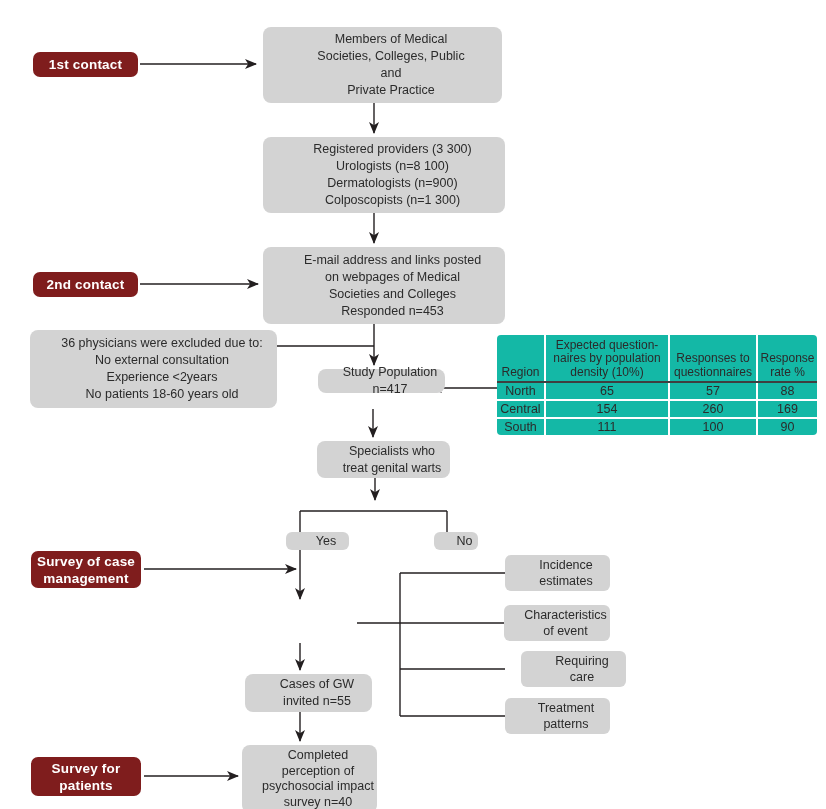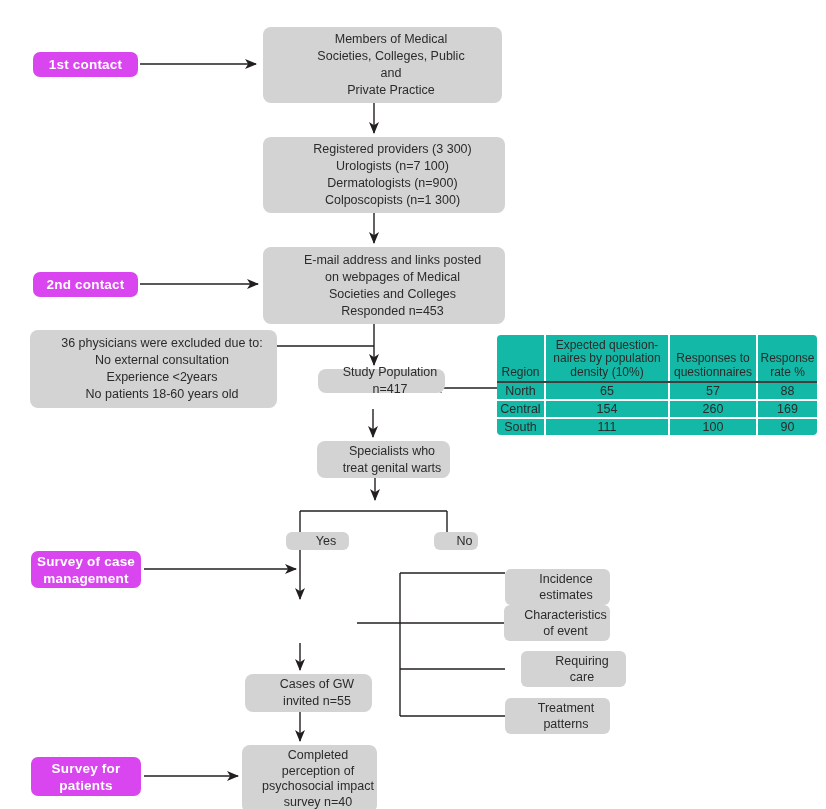--- a/index.html
+++ b/index.html
@@ -12,21 +12,21 @@
   #wires{position:absolute;left:0;top:0;width:826px;height:809px;}
   .fbox{
     position:absolute;background:#d3d3d3;border-radius:8px;
     display:flex;align-items:center;justify-content:center;
     text-align:center;white-space:pre-line;
     font-size:12.5px;line-height:17px;color:#2b2b2b;padding-left:17px;
   }
   .fbox.small{font-size:12.5px;border-radius:6px;line-height:16px;}
   .fbox.tight{line-height:15.5px;}
   .dlabel{
-    position:absolute;background:#d946ef;border-radius:7px;
+    position:absolute;background:#7f1d1d;border-radius:7px;
     display:flex;align-items:center;justify-content:center;
     text-align:center;white-space:pre-line;
     color:#ffffff;font-weight:bold;font-size:13.5px;line-height:17px;
     letter-spacing:0.2px;
   }
   .table{
     position:absolute;left:497px;top:335px;width:320px;height:100px;
     display:grid;grid-template-columns:47px 122px 86px 59px;
     grid-template-rows:46px 16px 16px 16px;gap:2px;
   }
@@ -84,21 +84,21 @@
   <div class="dlabel" style="left:31px;top:551px;width:110px;height:37px;">Survey of case
 management</div>
   <div class="dlabel" style="left:31px;top:757px;width:110px;height:39px;">Survey for
 patients</div>
 
   <div class="fbox" style="left:263px;top:27px;width:222px;height:76px;">Members of Medical
 Societies, Colleges, Public
 and
 Private Practice</div>
   <div class="fbox" style="left:263px;top:137px;width:225px;height:76px;">Registered providers (3 300)
-Urologists (n=7 100)
+Urologists (n=8 100)
 Dermatologists (n=900)
 Colposcopists (n=1 300)</div>
   <div class="fbox" style="left:263px;top:247px;width:225px;height:77px;">E-mail address and links posted
 on webpages of Medical
 Societies and Colleges
 Responded n=453</div>
   <div class="fbox" style="left:30px;top:330px;width:230px;height:78px;">36 physicians were excluded due to:
 No external consultation
 Experience &lt;2years
 No patients 18-60 years old</div>
@@ -108,21 +108,21 @@
 treat genital warts</div>
   <div class="fbox small" style="left:286px;top:532px;width:46px;height:18px;">Yes</div>
   <div class="fbox small" style="left:434px;top:532px;width:27px;height:18px;">No</div>
   <div class="fbox" style="left:245px;top:674px;width:110px;height:38px;">Cases of GW
 invited n=55</div>
   <div class="fbox tight" style="left:242px;top:745px;width:118px;height:68px;">Completed
 perception of
 psychosocial impact
 survey n=40</div>
 
-  <div class="fbox small" style="left:505px;top:555px;width:88px;height:36px;margin-top:14px;">Incidence
+  <div class="fbox small" style="left:505px;top:555px;width:88px;height:36px;">Incidence
 estimates</div>
   <div class="fbox small" style="left:504px;top:605px;width:89px;height:36px;">Characteristics
 of event</div>
   <div class="fbox small" style="left:505px;top:651px;width:88px;height:36px;margin-left:16px;">Requiring
 care</div>
   <div class="fbox small" style="left:505px;top:698px;width:88px;height:36px;">Treatment
 patterns</div>
 
   <div class="table">
     <div class="tc th r-tl">Region</div>

